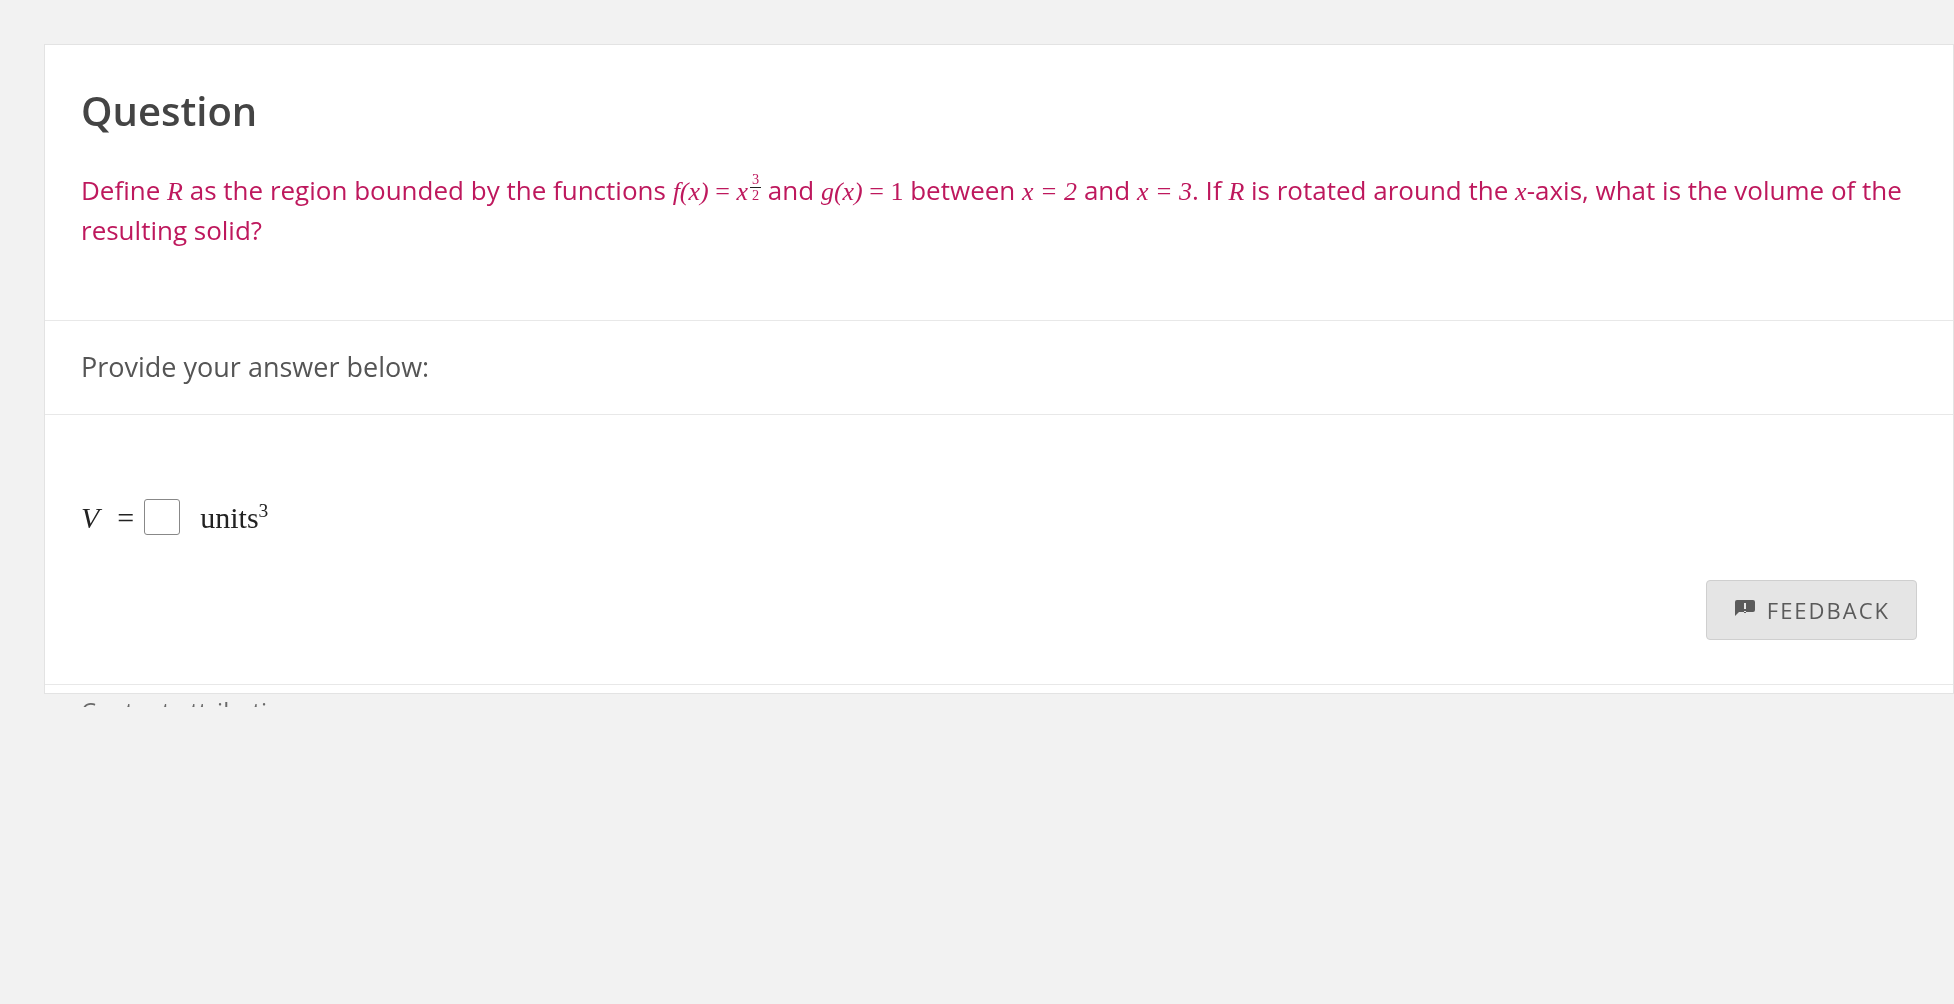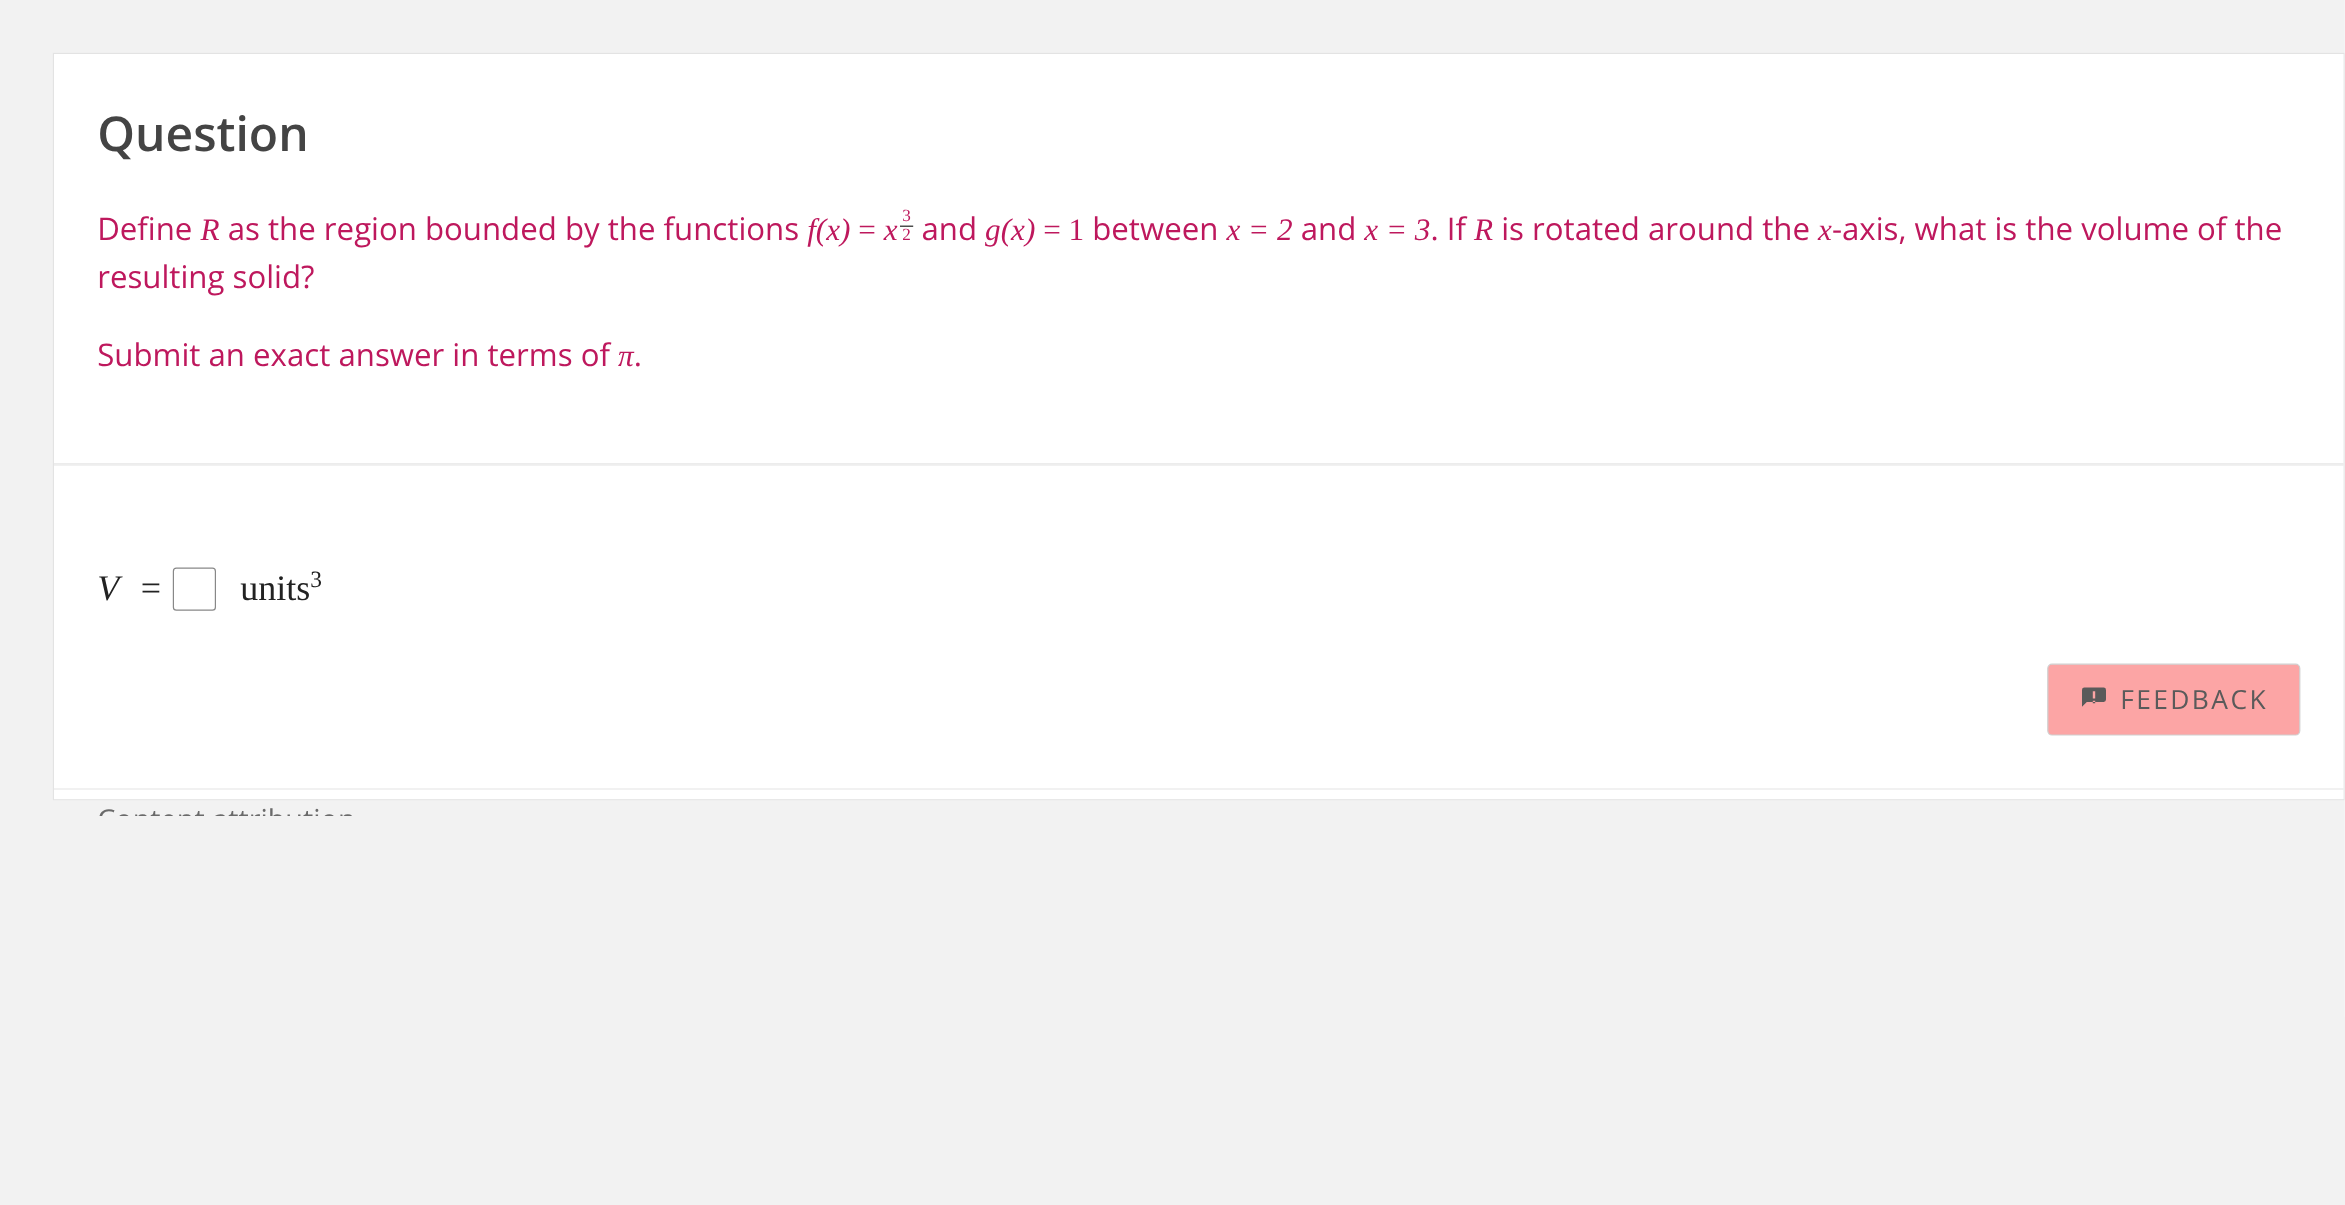--- a/index.html
+++ b/index.html
@@ -60,21 +60,21 @@
     letter-spacing: 2px;
     padding: 14px 26px;
     border-radius: 4px;
     cursor: pointer;
     font-family: inherit;
     display: inline-flex;
     align-items: center;
     gap: 10px;
   }
   .btn-feedback {
-    background: #fca5a5;
+    background: #e5e5e5;
     border: 1px solid #cfcfcf;
     color: #5a5a5a;
   }
   .btn-submit {
     background: #a9a9a9;
     border: 1px solid #a0a0a0;
     color: #ffffff;
     letter-spacing: 3px;
   }
   .feedback-icon {
@@ -116,28 +116,28 @@
 <div class="card">
   <div class="section">
     <h1 class="question-title">Question</h1>
     <div class="question-body">
       <p>
         <span>Define </span><span class="math-i">R</span><span> as the region bounded by the functions </span><span class="math-i">f(x)</span><span class="math"> = </span><span class="math-i">x</span><span class="frac math">
             <span class="num">3</span>
             <span class="den">2</span>
           </span><span> and </span><span class="math-i">g(x)</span><span class="math"> = </span><span class="math">1</span><span> between </span><span class="math-i">x = 2</span><span> and </span><span class="math-i">x = 3</span><span>. If </span><span class="math-i">R</span><span> is rotated around the </span><span class="math-i">x</span><span>-axis, what is the volume of the resulting solid?</span>
       </p>
-      <p>
-        <span>Submit an exact answer in terms of </span><span class="math-i">π</span><span>.</span>
-      </p>
     </div>
   </div>
 
   <div class="divider"></div>
 
+  <div class="prompt-section">
+    <div class="prompt-text">Provide your answer below:</div>
+  </div>
 
   <div class="divider"></div>
 
   <div class="answer-section">
     <div class="answer-line">
       <span class="vlabel">V</span>
       <span class="eq math">=</span>
       <input type="text" value="" style="">
       <span class="units">
         <span>units</span><sup>3</sup>

